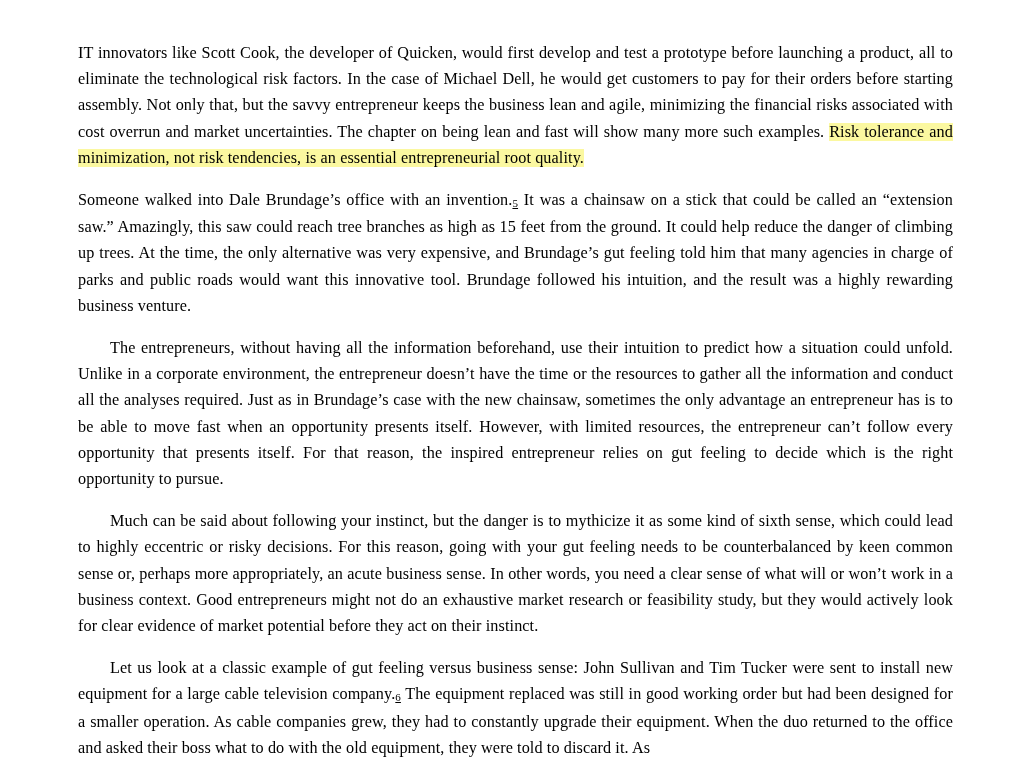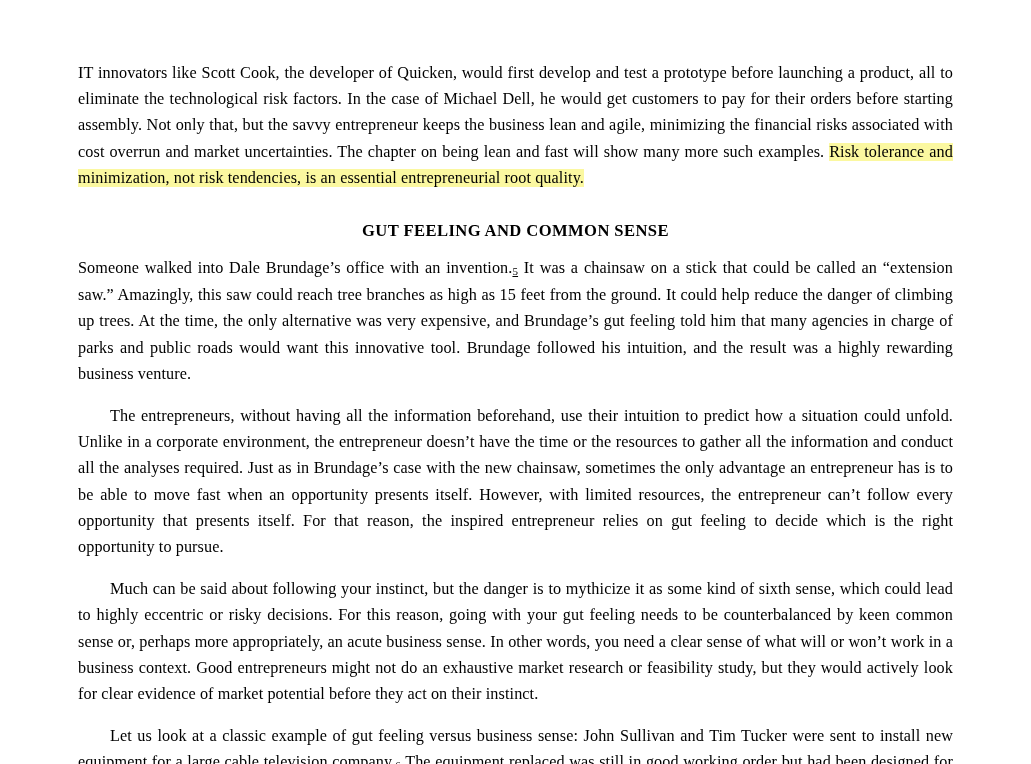--- a/index.html
+++ b/index.html
@@ -12,21 +12,21 @@
     height: 764px;
     font-family: "Liberation Serif", "DejaVu Serif", serif;
     color: #000000;
     overflow: hidden;
   }
   .page {
     position: relative;
     width: 1031px;
     height: 764px;
     box-sizing: border-box;
-    padding: 60px 78px 0 78px;
+    padding: 40px 78px 0 78px;
   }
   .para {
     font-size: 16.2px;
     line-height: 26.2px;
     text-align: justify;
     text-justify: inter-word;
     margin: 0;
     letter-spacing: 0.1px;
   }
   .para + .para {
@@ -54,20 +54,19 @@
     cursor: pointer;
   }
 </style>
 </head>
 <body>
 
 <div class="page">
 
   <p class="para" id="para-1"><span>IT innovators like Scott Cook, the developer of Quicken, would first develop and test a prototype before launching a product, all to eliminate the technological risk factors. In the case of Michael Dell, he would get customers to pay for their orders before starting assembly. Not only that, but the savvy entrepreneur keeps the business lean and agile, minimizing the financial risks associated with cost overrun and market uncertainties. The chapter on being lean and fast will show many more such examples. </span><span class="hl">Risk tolerance and minimization, not risk tendencies, is an essential entrepreneurial root quality.</span></p>
 
-  <h2 class="heading">GUT FEELING AND COMMON SENSE</h2>
 
   <p class="para" id="para-2"><span>Someone walked into Dale Brundage’s office with an invention.</span><span class="footnote-ref">5</span><span> It was a chainsaw on a stick that could be called an “extension saw.” Amazingly, this saw could reach tree branches as high as 15 feet from the ground. It could help reduce the danger of climbing up trees. At the time, the only alternative was very expensive, and Brundage’s gut feeling told him that many agencies in charge of parks and public roads would want this innovative tool. Brundage followed his intuition, and the result was a highly rewarding business venture.</span></p>
   <p class="para indent" id="para-3"><span>The entrepreneurs, without having all the information beforehand, use their intuition to predict how a situation could unfold. Unlike in a corporate environment, the entrepreneur doesn’t have the time or the resources to gather all the information and conduct all the analyses required. Just as in Brundage’s case with the new chainsaw, sometimes the only advantage an entrepreneur has is to be able to move fast when an opportunity presents itself. However, with limited resources, the entrepreneur can’t follow every opportunity that presents itself. For that reason, the inspired entrepreneur relies on gut feeling to decide which is the right opportunity to pursue.</span></p>
   <p class="para indent" id="para-4"><span>Much can be said about following your instinct, but the danger is to mythicize it as some kind of sixth sense, which could lead to highly eccentric or risky decisions. For this reason, going with your gut feeling needs to be counterbalanced by keen common sense or, perhaps more appropriately, an acute business sense. In other words, you need a clear sense of what will or won’t work in a business context. Good entrepreneurs might not do an exhaustive market research or feasibility study, but they would actively look for clear evidence of market potential before they act on their instinct.</span></p>
   <p class="para indent" id="para-5"><span>Let us look at a classic example of gut feeling versus business sense: John Sullivan and Tim Tucker were sent to install new equipment for a large cable television company.</span><span class="footnote-ref">6</span><span> The equipment replaced was still in good working order but had been designed for a smaller operation. As cable companies grew, they had to constantly upgrade their equipment. When the duo returned to the office and asked their boss what to do with the old equipment, they were told to discard it. As</span></p>
 
 </div>
 
 </body></html>

